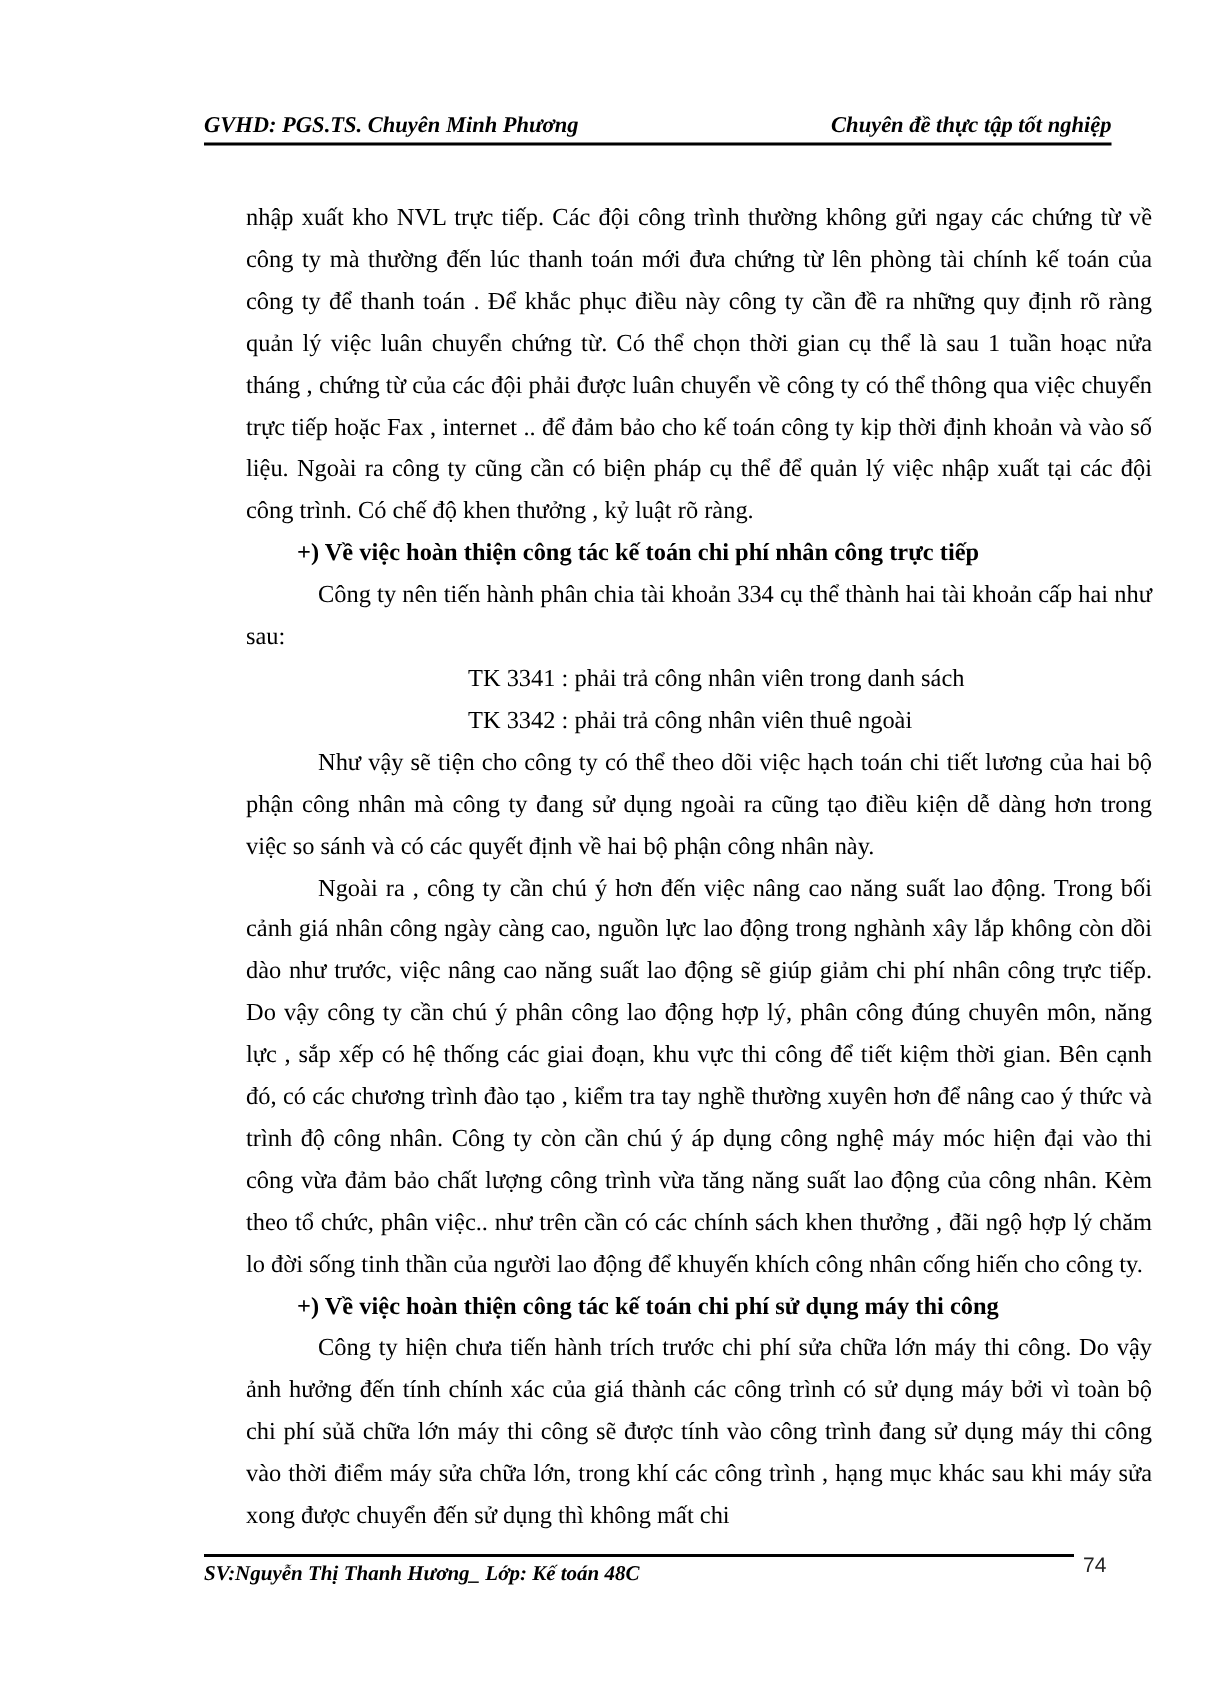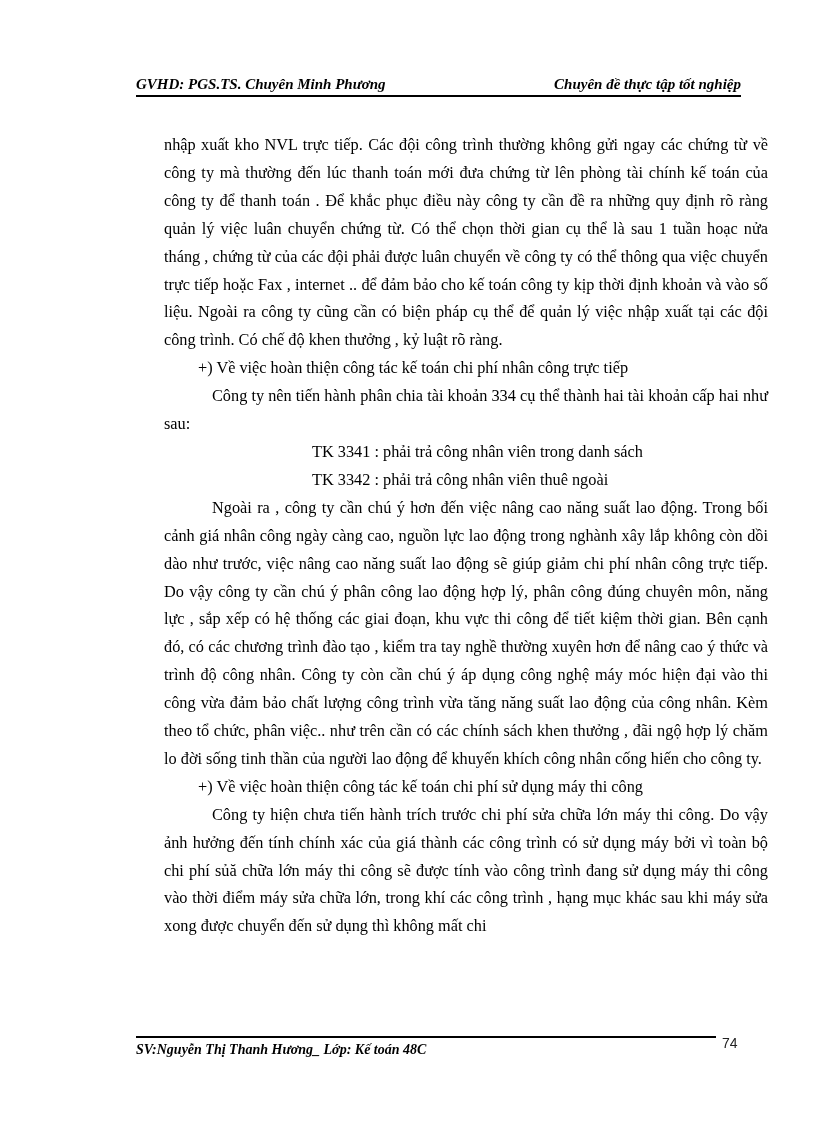--- a/index.html
+++ b/index.html
@@ -7,21 +7,21 @@
          font-family: "Liberation Serif", "DejaVu Serif", serif; color: #000; }
   .header { position: absolute; left: 136px; top: 76px; width: 605px; height: 18px;
             font-style: italic; font-weight: bold; font-size: 15px; }
   .header .left { position: absolute; left: 0; top: 0; }
   .header .right { position: absolute; right: 0; top: 0; text-align: right; }
   .header-rule { position: absolute; left: 136px; top: 95px; width: 605px; height: 2px; background: #000; }
   .body { position: absolute; left: 136px; top: 131px; width: 604px;
           font-size: 16.3px; line-height: 27.9px; margin-left: 28px; }
   .body p { margin: 0; text-align: justify; text-align-last: left; }
   .body .indent { text-indent: 48px; }
-  .body .heading { font-weight: normal; text-indent: 34px; }
+  .body .heading { font-weight: bold; text-indent: 34px; }
   .body .tk { padding-left: 148px; font-family: Liberation Serif, serif; }
   .footer-rule { position: absolute; left: 136px; top: 1036px; width: 580px; height: 2px; background: #000; }
   .footer-text { position: absolute; left: 136px; top: 1042px; font-style: italic; font-weight: bold; font-size: 14px; }
   .page-num { position: absolute; left: 722px; top: 1035px; font-family: "Liberation Sans", sans-serif; font-size: 14px; color: #222; }
 </style>
 </head>
 <body>
 
 <div>
   <div class="header">
@@ -30,20 +30,21 @@
   </div>
   <div class="header-rule"></div>
 </div>
 
 <div class="body">
   <p>nhập xuất kho NVL trực tiếp. Các đội công trình thường không gửi ngay các chứng từ về công ty mà thường đến lúc thanh toán mới  đưa chứng từ lên phòng tài chính kế toán của công ty để thanh toán . Để khắc phục điều này công ty cần đề ra những quy định rõ ràng quản lý việc luân chuyển chứng từ. Có thể chọn thời gian cụ thể là sau 1 tuần hoạc nửa tháng , chứng từ của các đội phải được luân chuyển về công ty có thể thông qua việc chuyển trực tiếp hoặc Fax , internet .. để đảm bảo cho kế toán công ty kịp thời định khoản và vào số liệu. Ngoài ra công ty cũng cần có biện pháp cụ thể để quản lý việc nhập xuất tại các đội công trình. Có chế độ khen thưởng , kỷ luật rõ ràng.</p>
   <p class="heading">+) Về việc hoàn thiện công tác kế toán chi phí nhân  công trực tiếp</p>
   <p class="indent">Công ty nên tiến hành phân chia tài khoản 334 cụ thể thành hai tài khoản cấp hai như sau:</p>
   <p class="tk">TK 3341 : phải trả công nhân viên trong danh sách</p>
   <p class="tk">TK 3342 : phải trả công nhân viên thuê ngoài</p>
+  <p class="indent">Như vậy sẽ tiện cho công ty có thể theo dõi việc hạch toán chi tiết lương của hai bộ phận công nhân mà công ty đang sử dụng ngoài ra cũng tạo điều kiện dễ dàng hơn trong việc so sánh và có các quyết định về hai bộ phận công nhân này.</p>
   <p class="indent">Ngoài ra , công ty cần chú ý hơn đến việc nâng cao năng suất lao động. Trong bối cảnh giá nhân công ngày càng cao, nguồn lực lao động trong nghành xây lắp không còn dồi dào như trước, việc nâng cao năng suất lao động sẽ giúp giảm chi phí nhân  công trực tiếp. Do vậy  công ty cần chú ý phân  công lao động hợp lý, phân công đúng chuyên môn, năng lực , sắp xếp có hệ thống các giai đoạn, khu vực thi công để tiết kiệm thời gian. Bên cạnh đó, có các chương trình đào tạo , kiểm tra tay nghề thường xuyên hơn để nâng cao ý thức và trình độ công nhân.  Công ty còn cần chú ý áp dụng  công nghệ máy móc hiện đại vào thi công vừa đảm bảo chất lượng công trình vừa tăng năng suất lao động của công nhân. Kèm theo tổ chức, phân việc.. như trên cần có các chính sách khen thưởng , đãi ngộ hợp lý chăm lo đời sống tinh thần của người lao động để khuyến khích công nhân cống hiến cho công ty.</p>
   <p class="heading">+) Về việc hoàn thiện công tác kế toán chi phí sử dụng máy thi công</p>
   <p class="indent">Công ty hiện chưa tiến hành trích trước chi phí sửa chữa lớn máy thi công. Do vậy ảnh hưởng đến tính chính xác của giá thành các công trình có sử dụng máy bởi vì toàn bộ chi phí sủă chữa lớn máy thi công sẽ được tính vào công trình đang sử dụng máy thi công vào thời điểm máy sửa chữa lớn, trong khí các công trình , hạng mục khác sau khi máy sửa xong được chuyển đến sử dụng thì không mất chi</p>
 </div>
 
 <div>
   <div class="footer-rule"></div>
   <div class="footer-text">SV:Nguyễn Thị Thanh Hương_ Lớp: Kế toán 48C</div>
   <div class="page-num">74</div>
 </div>

